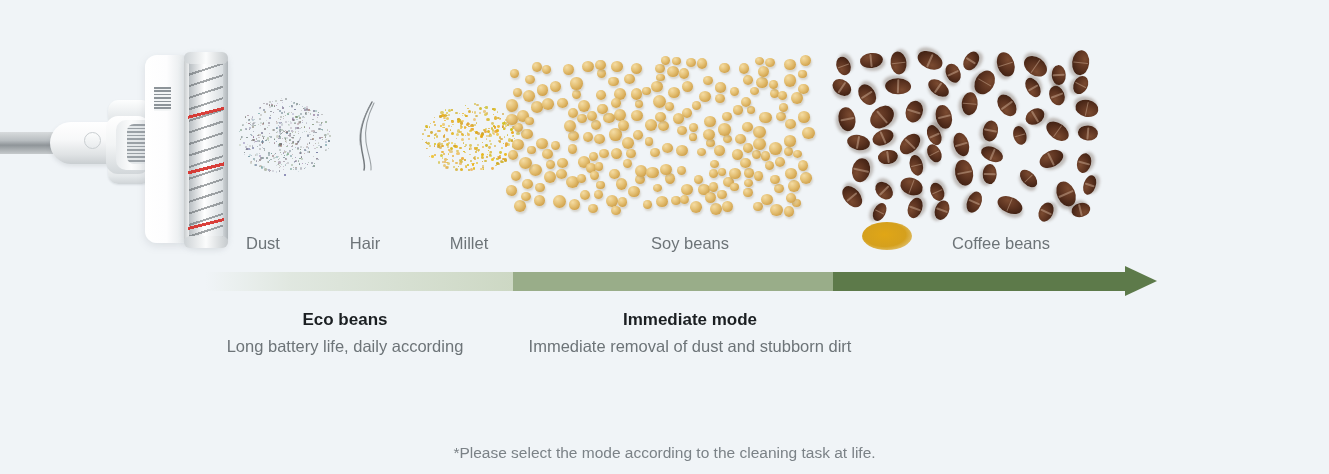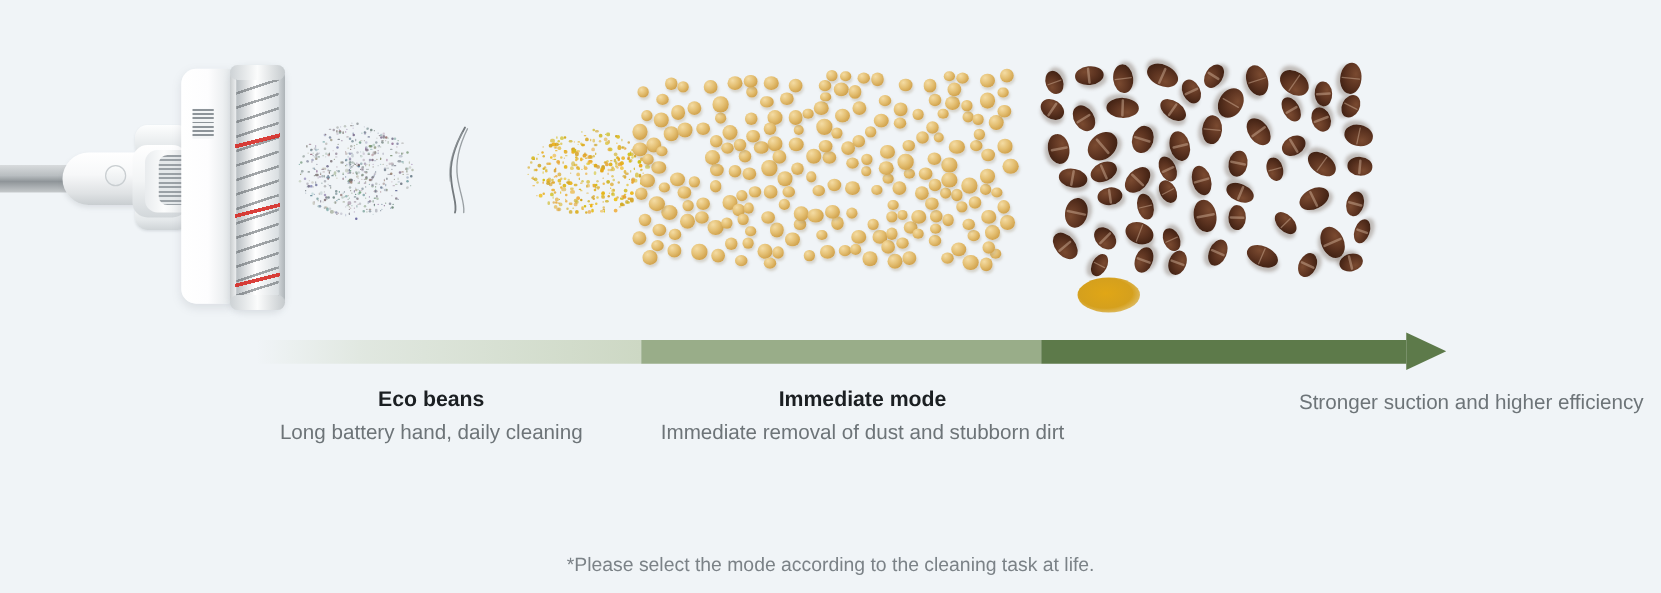--- a/index.html
+++ b/index.html
@@ -1470,37 +1470,43 @@
         <i class="bean coffee" style="left: 26.3px; top: 34.5px; width: 22px; height: 15.5px; transform: rotate(238deg);"></i>
         <i class="bean coffee" style="left: 101.5px; top: 151.3px; width: 19.9px; height: 14.2px; transform: rotate(110deg);"></i>
         <i class="bean coffee" style="left: 162.7px; top: 4px; width: 25.4px; height: 17.2px; transform: rotate(72deg);"></i>
         <i class="bean coffee" style="left: 250.1px; top: 127.3px; width: 19.7px; height: 12.4px; transform: rotate(289deg);"></i>
         <i class="bean coffee" style="left: 57.4px; top: 3.3px; width: 23px; height: 15.9px; transform: rotate(263deg);"></i>
         <i class="bean coffee" style="left: 131.1px; top: 1.7px; width: 20.2px; height: 13.5px; transform: rotate(302deg);"></i>
         <i class="bean coffee" style="left: 219.1px; top: 16px; width: 19.6px; height: 13.8px; transform: rotate(87deg);"></i>
       </div>
   </div>
 
+  <div class="item-labels">
+    <div class="item-label" style="left:263px">Dust</div>
+    <div class="item-label" style="left:365px">Hair</div>
+    <div class="item-label" style="left:469px">Millet</div>
+    <div class="item-label" style="left:690px">Soy beans</div>
+    <div class="item-label" style="left:1001px">Coffee beans</div>
+  </div>
 
   <div class="arrow-wrap">
     <div class="seg seg-1"></div>
     <div class="seg seg-2"></div>
     <div class="seg seg-3"></div>
     <div class="arrow-head"></div>
   </div>
 
   <div class="modes">
     <div class="mode mode-eco">
       <div class="mode-title">Eco beans</div>
-      <div class="mode-desc">Long battery hand, daily cleaning</div>
+      <div class="mode-desc">Long battery life, daily according</div>
     </div>
     <div class="mode mode-standard">
       <div class="mode-title">Immediate mode</div>
       <div class="mode-desc">Immediate removal of dust and stubborn dirt</div>
     </div>
     <div class="mode mode-high">
-      <div class="mode-desc">Stronger suction and higher efficiency</div>
     </div>
   </div>
 
   <div class="footnote">*Please select the mode according to the cleaning task at life.</div>
 
 </div>
 
 </body></html>

